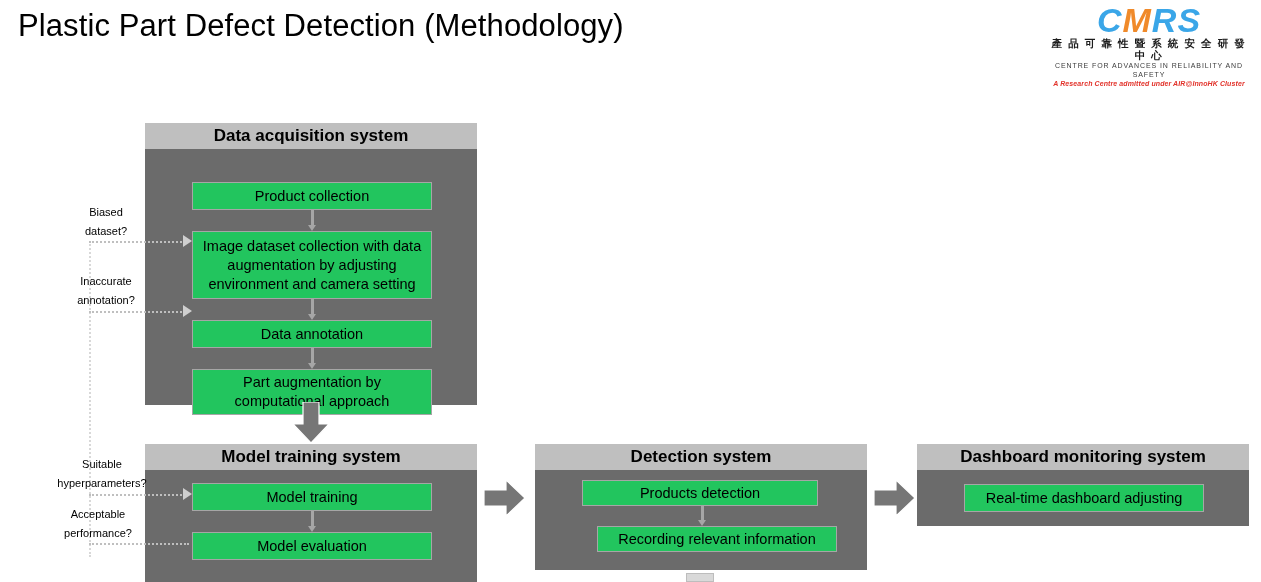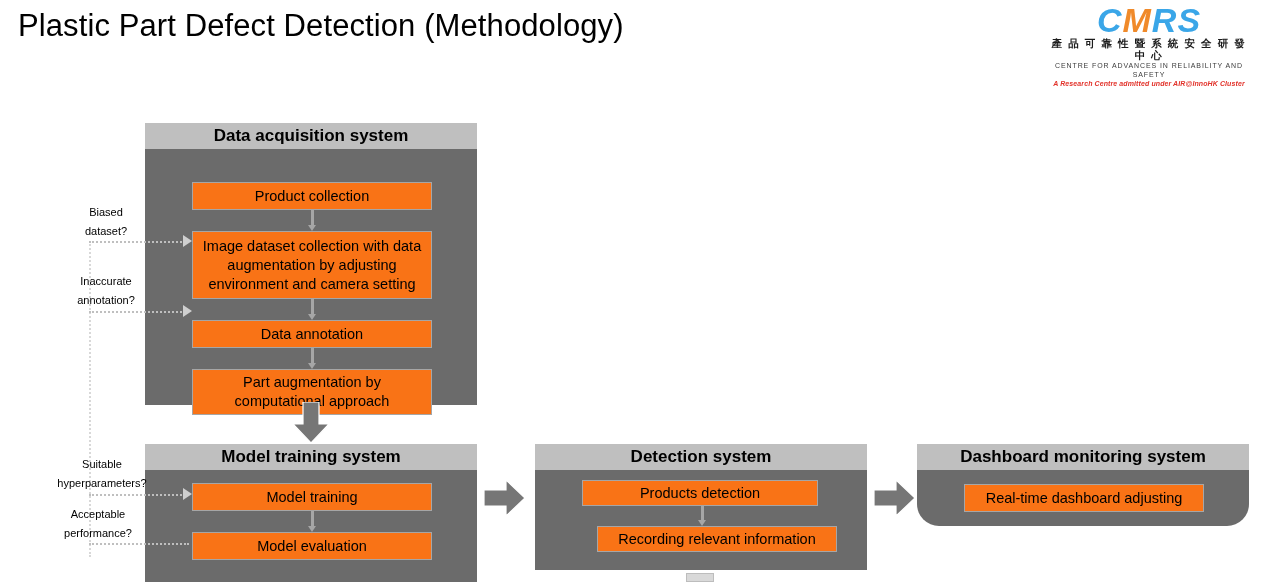--- a/index.html
+++ b/index.html
@@ -94,21 +94,21 @@
     height: 26px;
     box-sizing: border-box;
   }
   .panel-body {
     position: relative;
   }
 
   
   .pbox {
     position: absolute;
-    background: #f97316;
+    background: #22c55e;
     border: 1px solid #a6a6a6;
     box-sizing: border-box;
     text-align: center;
     font-size: 14.5px;
     line-height: 19px;
     color: #000000;
     display: flex;
     align-items: center;
     justify-content: center;
     padding: 2px 4px;
@@ -244,21 +244,21 @@
       <span class="shaft" style="height:14px;"></span>
         <span class="head"></span>
     </div>
 
     <div class="pbox" style="left:47px; top:56px; width:240px; height:26px;margin-left:15px;">Recording relevant information</div>
   </div>
 </div>
 
 <div class="stub" style="left:686px; top:573px; width:28px; height:9px;"></div>
 
-<div class="panel" style="left:917px; top:444px; width:332px; height:82px;border-radius:22px;">
+<div class="panel" style="left:917px; top:444px; width:332px; height:82px;">
   <div class="panel-header">Dashboard monitoring system</div>
   <div class="panel-body" style="height:56px;">
 
     <div class="pbox" style="left:47px; top:14px; width:240px; height:28px;">Real-time dashboard adjusting</div>
   </div>
 </div>
 
 <div class="block-arrow" style="left:292px; top:402px;">
   <svg width="38" height="42" viewBox="0 0 38 42">
     <polygon points="11,0 27,0 27,22 37,22 19,41 1,22 11,22" fill="#767676" stroke="#ffffff" stroke-width="1.2"></polygon>

